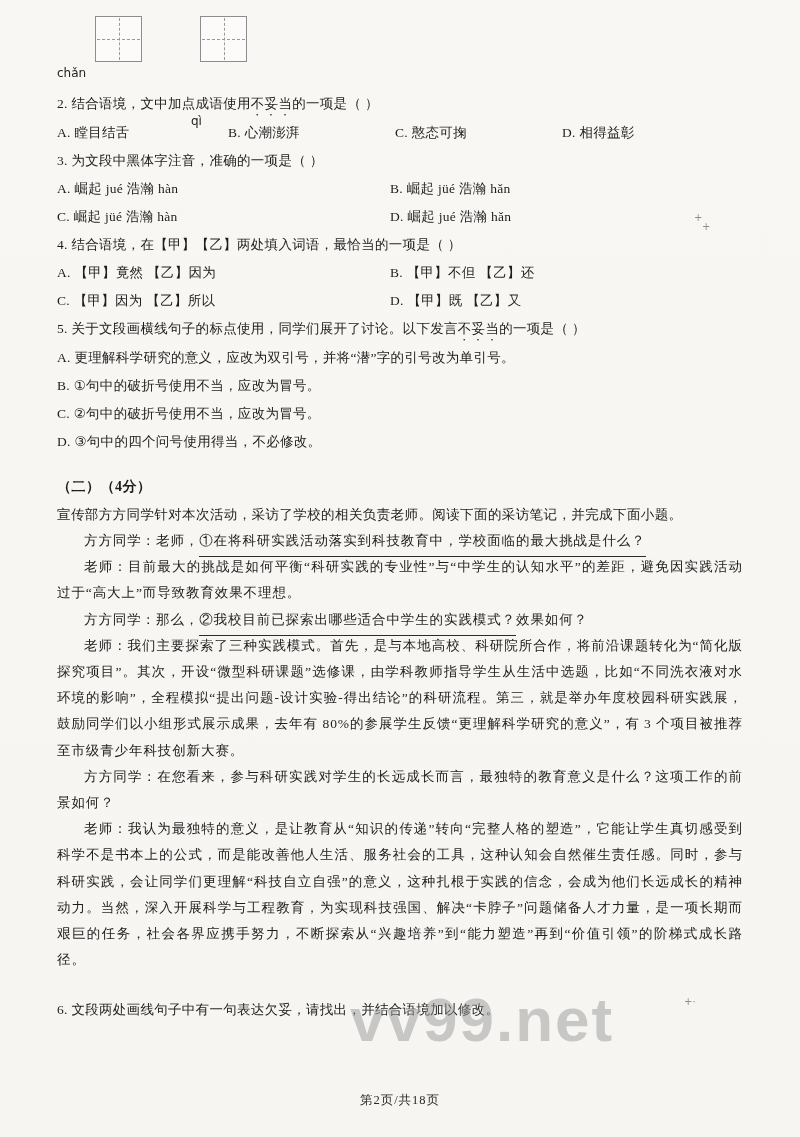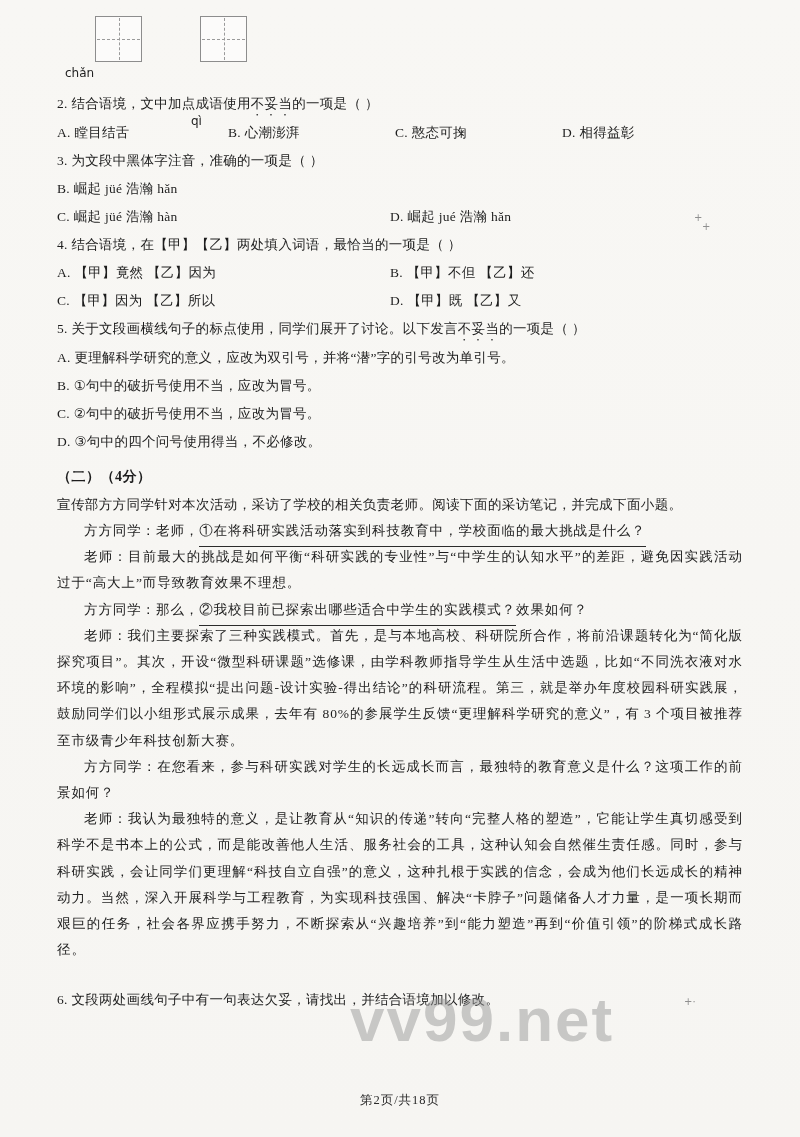--- a/index.html
+++ b/index.html
@@ -37,21 +37,21 @@
   
   .stem { font-size:13.5px; line-height:28px; letter-spacing:.3px; }
   .optline { font-size:13.5px; line-height:28px; letter-spacing:.3px; }
   .opt-row { display:grid; font-size:13.5px; line-height:28px; letter-spacing:.3px; }
   .opt-row.four { grid-template-columns:171px 167px 167px 1fr; }
   .opt-row.two  { grid-template-columns:333px 1fr; }
   .emph {
     -webkit-text-emphasis:filled dot; -webkit-text-emphasis-position:under left;
     text-emphasis:filled dot; text-emphasis-position:under left;margin-top:7px;
   }
-  .sec-head { font-weight:bold; font-size:14px; line-height:30px; margin-top:6px; letter-spacing:.5px; }
+  .sec-head { font-weight:bold; font-size:14px; line-height:30px; margin-top:16px; letter-spacing:.5px; }
   .intro { font-size:13.5px; line-height:26px; letter-spacing:.4px; }
   .dialog {
     font-size:13.5px; line-height:26.2px; text-indent:2em;
     text-align:justify; letter-spacing:.9px;
   }
   .uline { border-bottom:1px solid #2b2b2b; padding-bottom:8px; }
   .q6 { font-size:13.5px; line-height:28px; margin-top:23px; letter-spacing:.3px; }
   
   .watermark {
     position:absolute; left:350px; top:984px;
@@ -69,34 +69,35 @@
   }
 </style>
 </head>
 <body>
 
 <div class="page">
 
   <div class="grid-row">
     <div class="tianzige" style="left:38px;"></div>
     <div class="tianzige" style="left:143px;"></div>
-    <span class="pinyin" style="left:8px;">chǎn</span>
+    <span class="pinyin" style="left:0;">chǎn</span>
     <span class="pinyin" style="left:134px;margin-top:48px;">qì</span>
   </div>
 
   <p class="stem"><span>2. 结合语境，文中加点成语使用</span><span class="emph">不妥当</span><span>的一项是（  ）</span></p>
   <div class="opt-row four">
     <span>A. 瞠目结舌</span>
     <span>B. 心潮澎湃</span>
     <span>C. 憨态可掬</span>
     <span>D. 相得益彰</span>
   </div>
 
   <p class="stem">3. 为文段中黑体字注音，准确的一项是（  ）</p>
   <div class="opt-row two">
+    <span>A. 崛起 jué  浩瀚 hàn</span>
     <span>B. 崛起 jüé  浩瀚 hǎn</span>
   </div>
   <div class="opt-row two">
     <span>C. 崛起 jüé  浩瀚 hàn</span>
     <span>D. 崛起 jué  浩瀚 hǎn</span>
   </div>
 
   <p class="stem">4. 结合语境，在【甲】【乙】两处填入词语，最恰当的一项是（  ）</p>
   <div class="opt-row two">
     <span>A. 【甲】竟然  【乙】因为</span>

